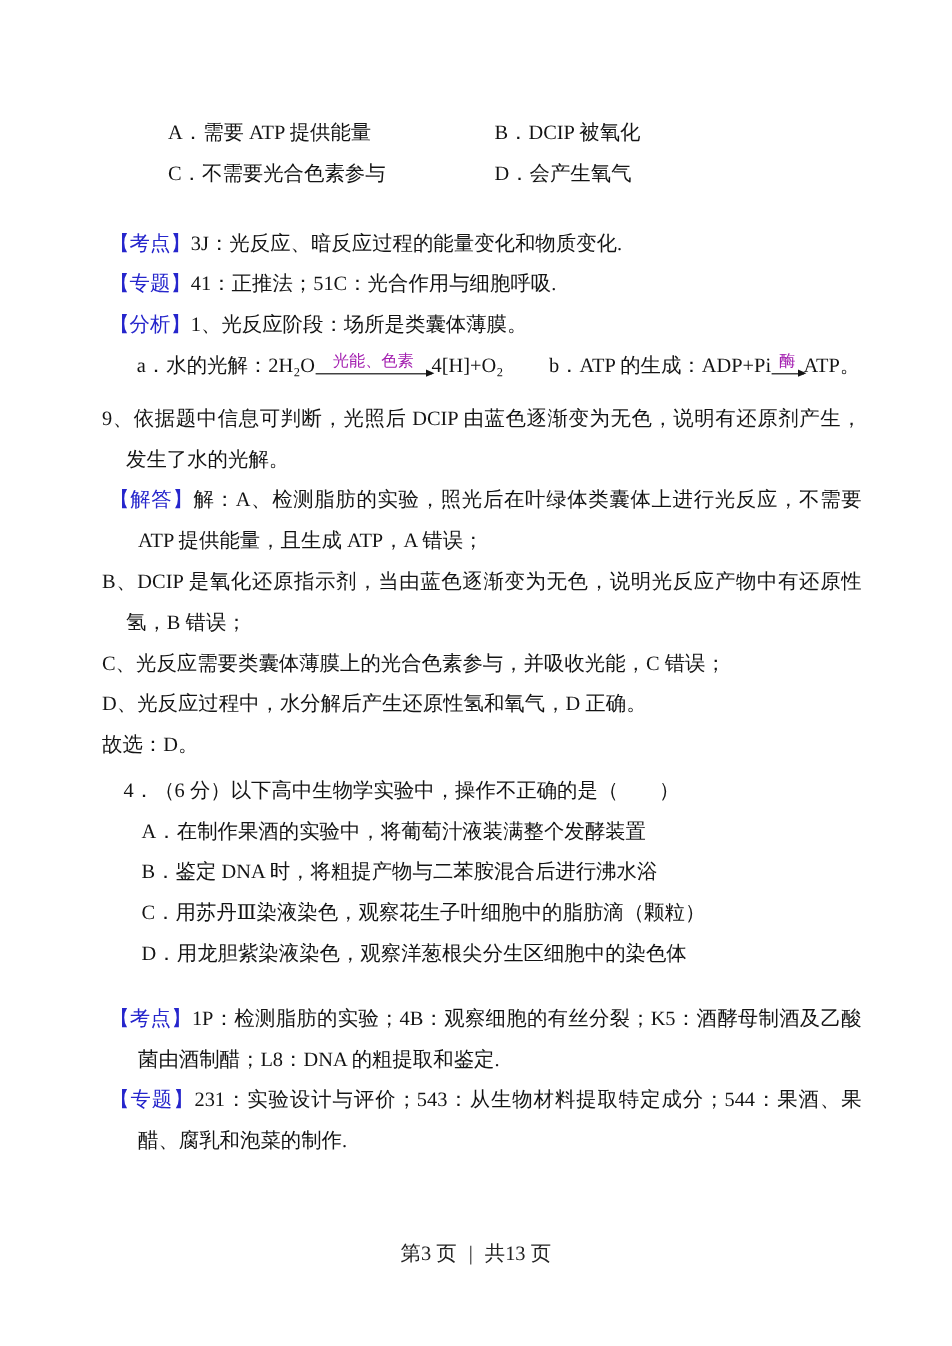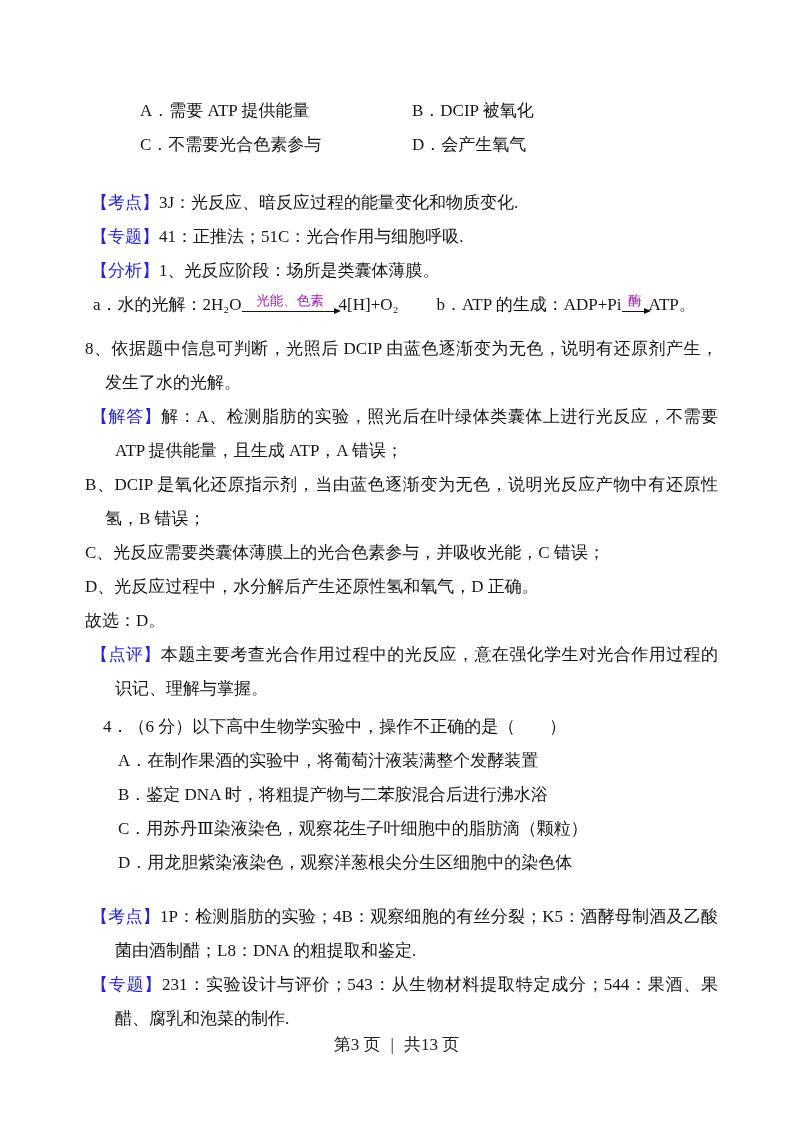--- a/index.html
+++ b/index.html
@@ -31,21 +31,21 @@
   .tagpara {
     text-align: justify;
     margin-left: 6px;
     padding-left: 24px; text-indent: -24px;
   }
   .gap-lg { margin-top: 24px; }
   .gap-md { margin-top: 10px; }
   .gap-q4 { margin-top: 4px; }
   .gap-kd { margin-top: 20px; }
   
-  .equation { margin-left: 8px; white-space: nowrap; }
+  .equation { margin-left: 29px; white-space: nowrap; }
   .rxn { display: inline-block; position: relative; vertical-align: -2px; height: 9px; }
   .rxn .bar { display: block; height: 9px; border-bottom: 1.6px solid #141414; position: relative; }
   .rxn .bar::after {
     content: ""; position: absolute; right: -2px; bottom: -3px;
     width: 0; height: 0;
     border-top: 3.2px solid transparent;
     border-bottom: 3.2px solid transparent;
     border-left: 7px solid #141414;
   }
   .rxn .rxn-label {
@@ -84,28 +84,27 @@
   </div>
 
   <p class="tagpara gap-lg"><span class="tag">【考点】</span><span>3J：光反应、暗反应过程的能量变化和物质变化.</span></p>
   <p class="tagpara"><span class="tag">【专题】</span><span>41：正推法；51C：光合作用与细胞呼吸.</span></p>
   <p class="tagpara"><span class="tag">【分析】</span><span>1、光反应阶段：场所是类囊体薄膜。</span></p>
 
   <div class="equation">
     <span>a．水的光解：2H₂O</span><span class="rxn rxn-long"><span class="rxn-label">光能、色素</span><span class="bar"></span></span><span>4[H]+O₂</span><span class="eq-gap"></span><span>b．ATP 的生成：ADP+Pi</span><span class="rxn rxn-short"><span class="rxn-label">酶</span><span class="bar"></span></span><span>ATP。</span>
   </div>
 
-  <p class="para gap-md">8、依据题中信息可判断，光照后 DCIP 由蓝色逐渐变为无色，说明有还原剂产生，发生了水的光解。</p>
+  <p class="para gap-md">9、依据题中信息可判断，光照后 DCIP 由蓝色逐渐变为无色，说明有还原剂产生，发生了水的光解。</p>
 
   <p class="tagpara"><span class="tag">【解答】</span><span>解：A、检测脂肪的实验，照光后在叶绿体类囊体上进行光反应，不需要 ATP 提供能量，且生成 ATP，A 错误；</span></p>
   <p class="para">B、DCIP 是氧化还原指示剂，当由蓝色逐渐变为无色，说明光反应产物中有还原性氢，B 错误；</p>
   <p class="para">C、光反应需要类囊体薄膜上的光合色素参与，并吸收光能，C 错误；</p>
   <p class="para">D、光反应过程中，水分解后产生还原性氢和氧气，D 正确。</p>
   <p class="para">故选：D。</p>
-  <p class="tagpara"><span class="tag">【点评】</span><span>本题主要考查光合作用过程中的光反应，意在强化学生对光合作用过程的识记、理解与掌握。</span></p>
 
   <p class="q4-stem gap-q4">4．（6 分）以下高中生物学实验中，操作不正确的是（　　）</p>
   <p class="q4-opt">A．在制作果酒的实验中，将葡萄汁液装满整个发酵装置</p>
   <p class="q4-opt">B．鉴定 DNA 时，将粗提产物与二苯胺混合后进行沸水浴</p>
   <p class="q4-opt">C．用苏丹Ⅲ染液染色，观察花生子叶细胞中的脂肪滴（颗粒）</p>
   <p class="q4-opt">D．用龙胆紫染液染色，观察洋葱根尖分生区细胞中的染色体</p>
 
   <p class="tagpara gap-kd"><span class="tag">【考点】</span><span>1P：检测脂肪的实验；4B：观察细胞的有丝分裂；K5：酒酵母制酒及乙酸菌由酒制醋；L8：DNA 的粗提取和鉴定.</span></p>
   <p class="tagpara"><span class="tag">【专题】</span><span>231：实验设计与评价；543：从生物材料提取特定成分；544：果酒、果醋、腐乳和泡菜的制作.</span></p>
 

